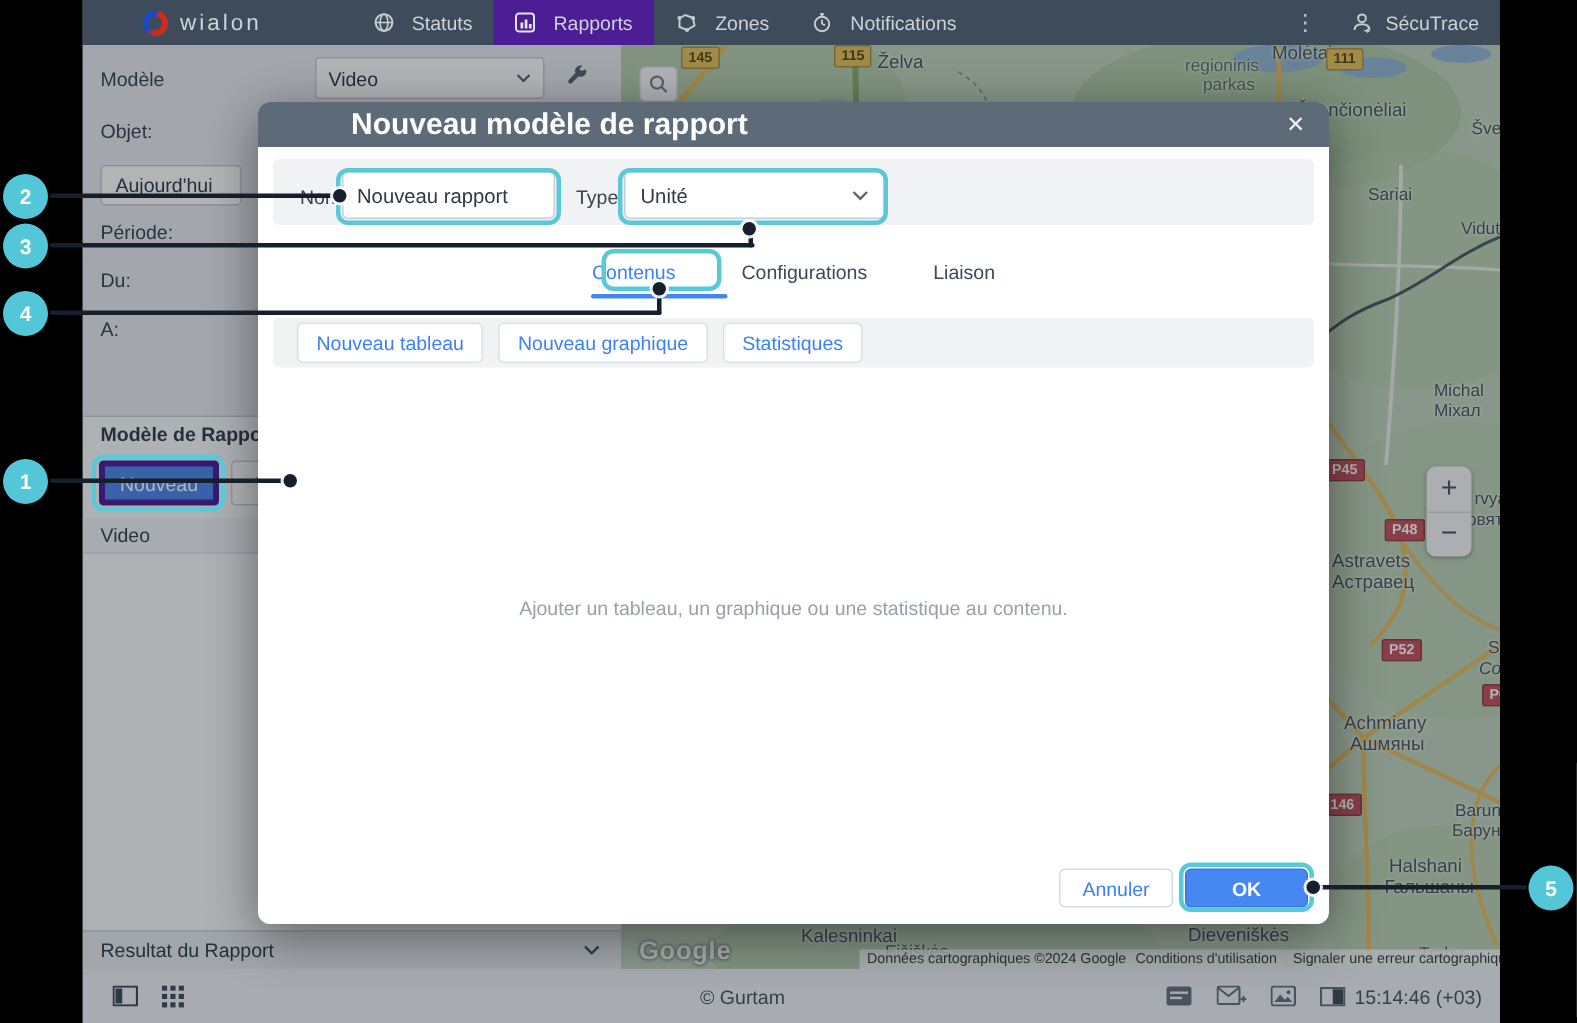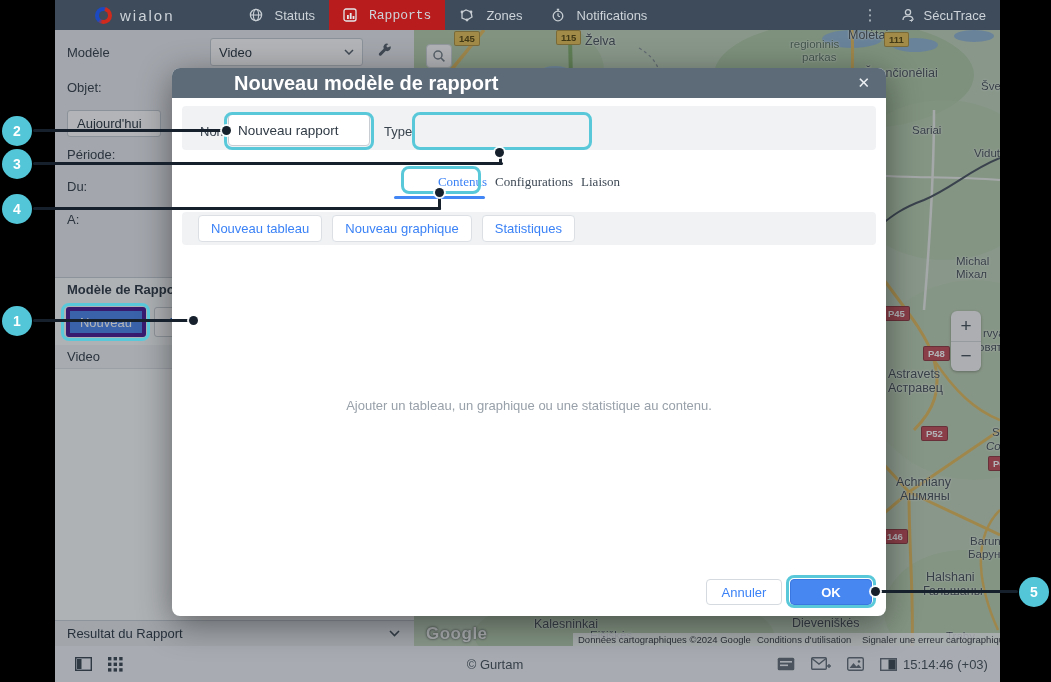--- a/index.html
+++ b/index.html
@@ -10,21 +10,21 @@
   
   .content { position:absolute; left:55px; top:0; width:945px; height:682px; background:#f2f4f7; overflow:hidden; }
 
   
   .navbar { position:absolute; left:0; top:0; width:100%; height:30px; background:#3d4b5a; display:flex; align-items:center; color:#cdd3d9; z-index:4; }
   .logo-wrap { display:flex; align-items:center; gap:8px; margin-left:40px; margin-right:60px; }
   .logo-swirl { width:17px; height:17px; border-radius:50%; background:conic-gradient(from 30deg,#cf2a1b 0 160deg,#1c49c0 195deg 335deg,#cf2a1b 350deg); position:relative; }
   .logo-swirl::after { content:''; position:absolute; inset:4px; border-radius:50%; background:#3d4b5a; }
   .logo-text { font-size:15px; letter-spacing:2px; color:#cdd3d9; }
   .nav-item { display:flex; align-items:center; gap:12px; padding:0 14px; height:30px; font-size:13px; cursor:pointer; }
-  .nav-item.active { background:#b91c1c;font-family:Liberation Mono, monospace; }
+  .nav-item.active { background:#4c1d95; }
   .nav-item svg { display:block; }
   .nav-right { margin-left:auto; display:flex; align-items:center; gap:18px; padding-right:14px; }
   .kebab { font-size:15px; color:#b9c1c8; padding:0 4px; }
   .user { display:flex; align-items:center; gap:8px; font-size:13px; }
 
   
   .sidebar { position:absolute; left:0; top:30px; width:359px; height:616px; background:#fbfcfd; z-index:1; color:#39434e; font-size:13px; }
   .sb-top { position:absolute; left:0; top:0; width:100%; height:248px; background:#e9ebef; border-bottom:1px solid #c9cfd6; }
   .sb-label { position:absolute; color:#39434e; }
   .sb-select { position:absolute; left:155px; top:8px; width:153px; height:28px; background:#fff; border:1px solid #c8cdd4; border-radius:3px; display:flex; align-items:center; justify-content:space-between; padding:0 8px; color:#2f3a45; }
@@ -64,21 +64,21 @@
   .modal { position:absolute; left:172px; top:68px; width:714px; height:548px; background:#fff; border-radius:8px; box-shadow:0 8px 34px rgba(0,0,0,0.45); z-index:10; display:flex; flex-direction:column; }
   .modal-header { height:30px; background:#5d6b79; border-radius:8px 8px 0 0; display:flex; align-items:center; padding:0 14px 0 18px; }
   .modal-title { color:#fff; font-size:20px; font-weight:bold;padding-left:44px; }
   .modal-close { margin-left:auto; color:#eef1f3; font-size:15px; cursor:pointer; padding:0 2px; }
   .band { position:absolute; left:10px; width:694px; background:#f0f2f4; border-radius:4px; }
   .band.form { top:38px; height:44px; }
   .band.actions { top:144px; height:33px; display:flex; align-items:center; gap:10px; padding-left:16px; }
   .flabel { position:absolute; color:#39434e; font-size:13px; top:18px; }
   .name-input { position:absolute; left:46px; top:8px; width:142px; height:32px; background:#fff; border:1px solid #c8cdd4; border-radius:4px; padding:0 9px; font-size:13.5px; color:#2f3a45; font-family:"Liberation Sans",sans-serif; outline:none; }
   .type-select { position:absolute; left:234px; top:8px; width:174px; height:32px; background:#fff; border:1px solid #c8cdd4; border-radius:4px; display:flex; align-items:center; justify-content:space-between; padding:0 10px; font-size:13.5px; color:#2f3a45; }
-  .tabs { position:absolute; left:0; top:100px; width:100%; display:flex; justify-content:center; font-size:13px;font-family:Liberation Serif, serif; }
+  .tabs { position:absolute; left:0; top:100px; width:100%; display:flex; justify-content:center; gap:36px; font-size:13px; }
   .tab { color:#3d4854; padding:6px 4px; cursor:pointer; }
   .tab.active { color:#3b82f6; }
   .tab-underline { position:absolute; left:222px; top:128px; width:91px; height:3px; background:#4285f4; border-radius:2px; }
   .action-btn { background:#fff; border:1px solid #dce0e5; border-radius:4px; color:#3b82f6; font-size:13px; padding:5px 12px; cursor:pointer; }
   .empty-text { position:absolute; left:0; top:330px; width:100%; text-align:center; color:#98a0a9; font-size:13px; }
   .modal-footer { position:absolute; right:14px; top:511px; display:flex; gap:8px; }
   .btn-cancel { width:76px; height:26px; background:#fff; border:1px solid #d5dae0; border-radius:4px; color:#3b82f6; font-size:13px; display:flex; align-items:center; justify-content:center; cursor:pointer; }
   .btn-ok { width:82px; height:26px; background:#4787f2; border:1px solid #3a77e0; border-radius:4px; color:#fff; font-size:13px; font-weight:bold; display:flex; align-items:center; justify-content:center; cursor:pointer; }
 
   
@@ -327,20 +327,26 @@
   <div class="modal">
     <div class="modal-header">
       <span class="modal-title">Nouveau modèle de rapport</span>
       <span class="modal-close">✕</span>
     </div>
 
     <div class="band form">
       <span class="flabel" style="left:18px;">Nom:</span>
       <input class="name-input" readonly="" value="Nouveau rapport" style="">
       <span class="flabel" style="left:202px;">Type:</span>
+      <div class="type-select">
+        <span>Unité</span>
+        <svg class="icon" width="11" height="7" viewBox="0 0 11 7">
+            <path d="M1 1 L5.5 5.5 L10 1" fill="none" stroke="#5b6570" stroke-width="1.6"></path>
+          </svg>
+      </div>
     </div>
 
     <div class="tabs">
       <span class="tab active">Contenus</span>
       <span class="tab">Configurations</span>
       <span class="tab">Liaison</span>
     </div>
     <div class="tab-underline"></div>
 
     <div class="band actions">

